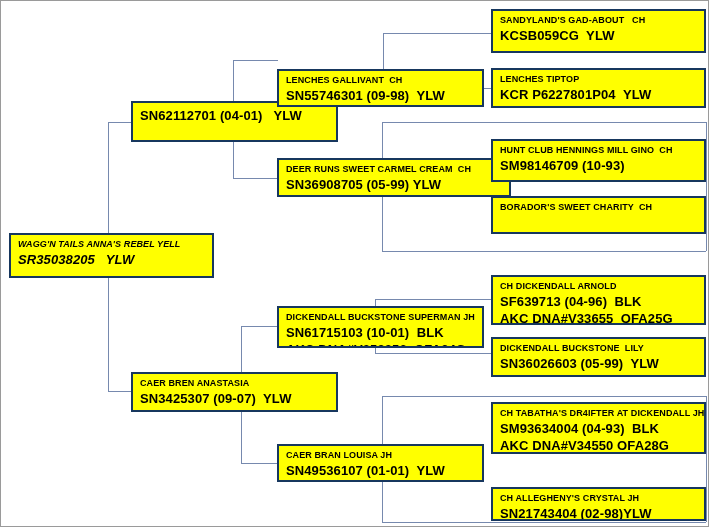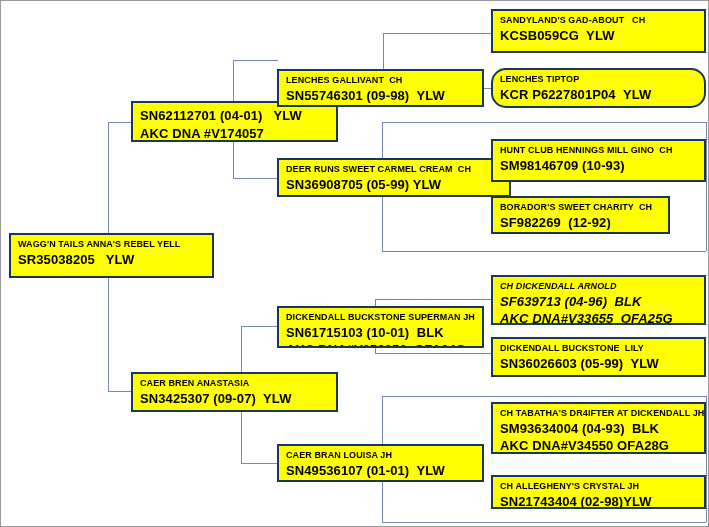--- a/index.html
+++ b/index.html
@@ -71,27 +71,26 @@
     <line x1="374" y1="298" x2="491" y2="298" stroke="#7689ae"></line>
     <line x1="374" y1="352" x2="491" y2="352" stroke="#7689ae"></line>
 
     <line x1="381" y1="395" x2="705" y2="395" stroke="#7689ae"></line>
     <line x1="381" y1="521" x2="705" y2="521" stroke="#7689ae"></line>
     <line x1="381" y1="395" x2="381" y2="521" stroke="#7689ae"></line>
     <line x1="705" y1="395" x2="705" y2="521" stroke="#7689ae"></line>
   </svg>
 
   <div id="boxes">
-      <div class="pbox" style="left: 8px; top: 232px; width: 205px; height: 45px;">
+      <div class="pbox" style="left: 8px; top: 232px; width: 205px; height: 45px; font-style: italic;">
         <div class="nm">WAGG'N TAILS ANNA'S REBEL YELL</div>
         <div class="dt">SR35038205   YLW</div>
       </div>
       <div class="pbox" style="left: 130px; top: 100px; width: 207px; height: 41px;">
         <div class="dt">SN62112701 (04-01)   YLW</div>
-        <div class="dt">AKC DNA #V174057</div>
       </div>
       <div class="pbox" style="left: 130px; top: 371px; width: 207px; height: 40px;">
         <div class="nm">CAER BREN ANASTASIA</div>
         <div class="dt">SN3425307 (09-07)  YLW</div>
       </div>
       <div class="pbox" style="left: 276px; top: 40px; width: 207px; height: 38px; margin-top: 28px;">
         <div class="nm">LENCHES GALLIVANT  CH</div>
         <div class="dt">SN55746301 (09-98)  YLW</div>
       </div>
       <div class="pbox" style="left: 276px; top: 157px; width: 234px; height: 39px;">
@@ -104,45 +103,44 @@
         <div class="dt">AKC DNA#V258356  OFA24G</div>
       </div>
       <div class="pbox" style="left: 276px; top: 443px; width: 207px; height: 38px;">
         <div class="nm">CAER BRAN LOUISA JH</div>
         <div class="dt">SN49536107 (01-01)  YLW</div>
       </div>
       <div class="pbox" style="left: 490px; top: 8px; width: 215px; height: 44px;">
         <div class="nm">SANDYLAND'S GAD-ABOUT   CH</div>
         <div class="dt">KCSB059CG  YLW</div>
       </div>
-      <div class="pbox" style="left: 490px; top: 67px; width: 215px; height: 40px; border-radius: 15px;">
+      <div class="pbox" style="left: 490px; top: 67px; width: 215px; height: 40px;">
         <div class="nm">LENCHES TIPTOP</div>
         <div class="dt">KCR P6227801P04  YLW</div>
       </div>
       <div class="pbox" style="left: 490px; top: 138px; width: 215px; height: 43px;">
         <div class="nm">HUNT CLUB HENNINGS MILL GINO  CH</div>
         <div class="dt">SM98146709 (10-93)</div>
       </div>
-      <div class="pbox" style="left: 490px; top: 195px; width: 179px; height: 38px;">
+      <div class="pbox" style="left: 490px; top: 195px; width: 215px; height: 38px;">
         <div class="nm">BORADOR'S SWEET CHARITY  CH</div>
-        <div class="dt">SF982269  (12-92)</div>
       </div>
-      <div class="pbox" style="left: 490px; top: 274px; width: 215px; height: 50px; font-style: italic;">
+      <div class="pbox" style="left: 490px; top: 274px; width: 215px; height: 50px;">
         <div class="nm">CH DICKENDALL ARNOLD</div>
         <div class="dt">SF639713 (04-96)  BLK</div>
         <div class="dt">AKC DNA#V33655  OFA25G</div>
       </div>
       <div class="pbox" style="left: 490px; top: 336px; width: 215px; height: 40px;">
         <div class="nm">DICKENDALL BUCKSTONE  LILY</div>
         <div class="dt">SN36026603 (05-99)  YLW</div>
       </div>
       <div class="pbox" style="left: 490px; top: 401px; width: 215px; height: 52px;">
         <div class="nm">CH TABATHA'S DR4IFTER AT DICKENDALL JH</div>
         <div class="dt">SM93634004 (04-93)  BLK</div>
         <div class="dt">AKC DNA#V34550 OFA28G</div>
       </div>
-      <div class="pbox" style="left: 490px; top: 474px; width: 215px; height: 34px;">
+      <div class="pbox" style="left: 490px; top: 486px; width: 215px; height: 34px;">
         <div class="nm">CH ALLEGHENY'S CRYSTAL JH</div>
         <div class="dt">SN21743404 (02-98)YLW</div>
         <div class="dt">OFA24G</div>
       </div>
     </div>
 </div>
 
 </body></html>

